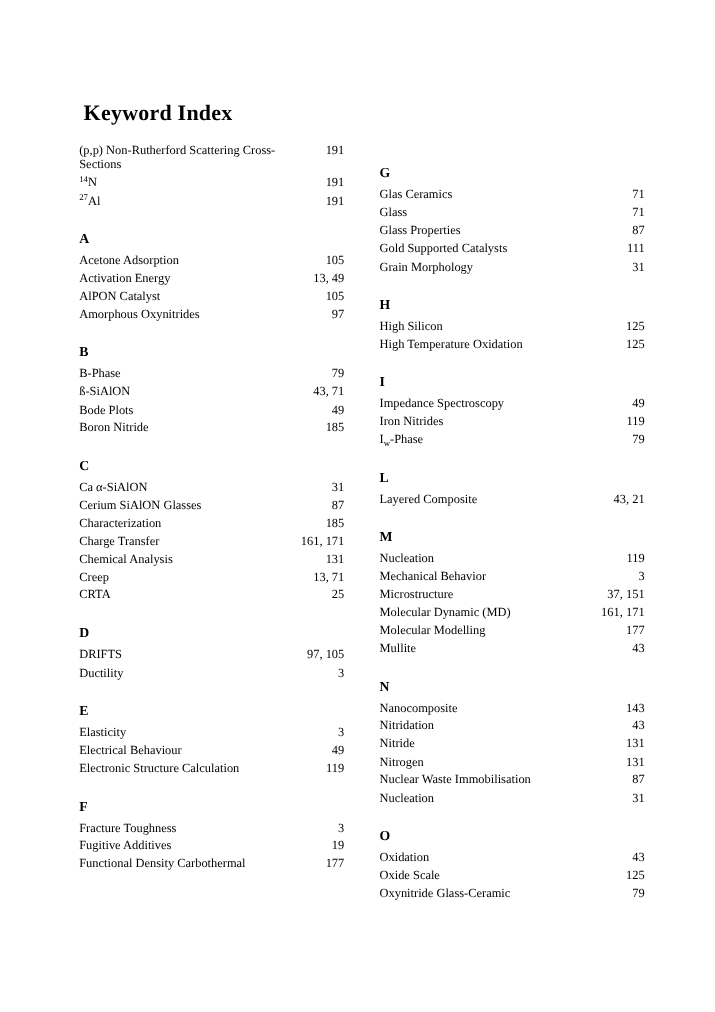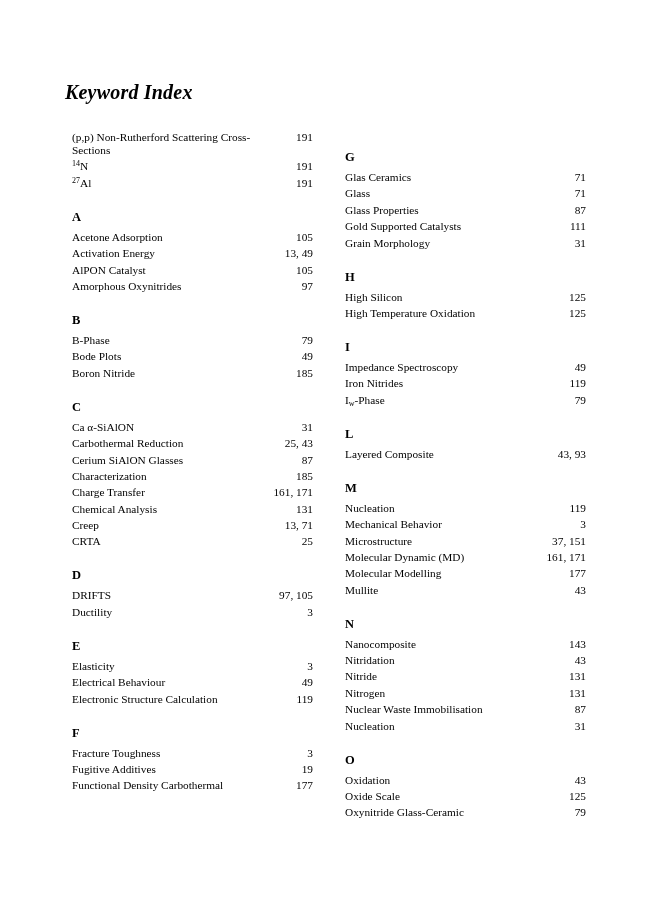--- a/index.html
+++ b/index.html
@@ -11,26 +11,25 @@
     position: relative;
     width: 650px; height: 920px;
     background: #ffffff;
     font-family: "Liberation Serif", "DejaVu Serif", serif;
     color: #000000;
     overflow: hidden;
   }
   .title {
     position: absolute;
     left: 60px; top: 76px;
-    margin: 5px;
+    margin: 16px;
     font-size: 20px;
     font-weight: bold;
     letter-spacing: 0.2px;
     line-height: 22px;
-    font-style: italic;
   }
   .col {
     position: absolute;
     width: 241px;
   }
   .col-left  { left: 50px;  top: 131px; margin-left: 22px; }
   .col-right { left: 345px; top: 150px; }
   .section { margin-top: 20px; }
   .section:first-child { margin-top: 0; }
   .letter {
@@ -103,39 +102,39 @@
           <span class="pages">97</span>
         </div>
       </section>
       <section class="section">
         <div class="letter">B</div>
         <div class="entry">
           <span class="term">B-Phase</span>
           <span class="pages">79</span>
         </div>
         <div class="entry">
+          <span class="term">ß-SiAlON</span>
+          <span class="pages">43, 71</span>
+        </div>
+        <div class="entry">
           <span class="term">Bode Plots</span>
           <span class="pages">49</span>
         </div>
         <div class="entry">
           <span class="term">Boron Nitride</span>
           <span class="pages">185</span>
         </div>
       </section>
       <section class="section">
         <div class="letter">C</div>
         <div class="entry">
           <span class="term">Ca α-SiAlON</span>
           <span class="pages">31</span>
         </div>
         <div class="entry">
-          <span class="term">Carbothermal Reduction</span>
-          <span class="pages">25, 43</span>
-        </div>
-        <div class="entry">
           <span class="term">Cerium SiAlON Glasses</span>
           <span class="pages">87</span>
         </div>
         <div class="entry">
           <span class="term">Characterization</span>
           <span class="pages">185</span>
         </div>
         <div class="entry">
           <span class="term">Charge Transfer</span>
           <span class="pages">161, 171</span>
@@ -242,21 +241,21 @@
         </div>
         <div class="entry">
           <span class="term">I<sub>w</sub>-Phase</span>
           <span class="pages">79</span>
         </div>
       </section>
       <section class="section">
         <div class="letter">L</div>
         <div class="entry">
           <span class="term">Layered Composite</span>
-          <span class="pages">43, 93</span>
+          <span class="pages">43, 21</span>
         </div>
       </section>
       <section class="section">
         <div class="letter">M</div>
         <div class="entry">
           <span class="term">Nucleation</span>
           <span class="pages">119</span>
         </div>
         <div class="entry">
           <span class="term">Mechanical Behavior</span>

